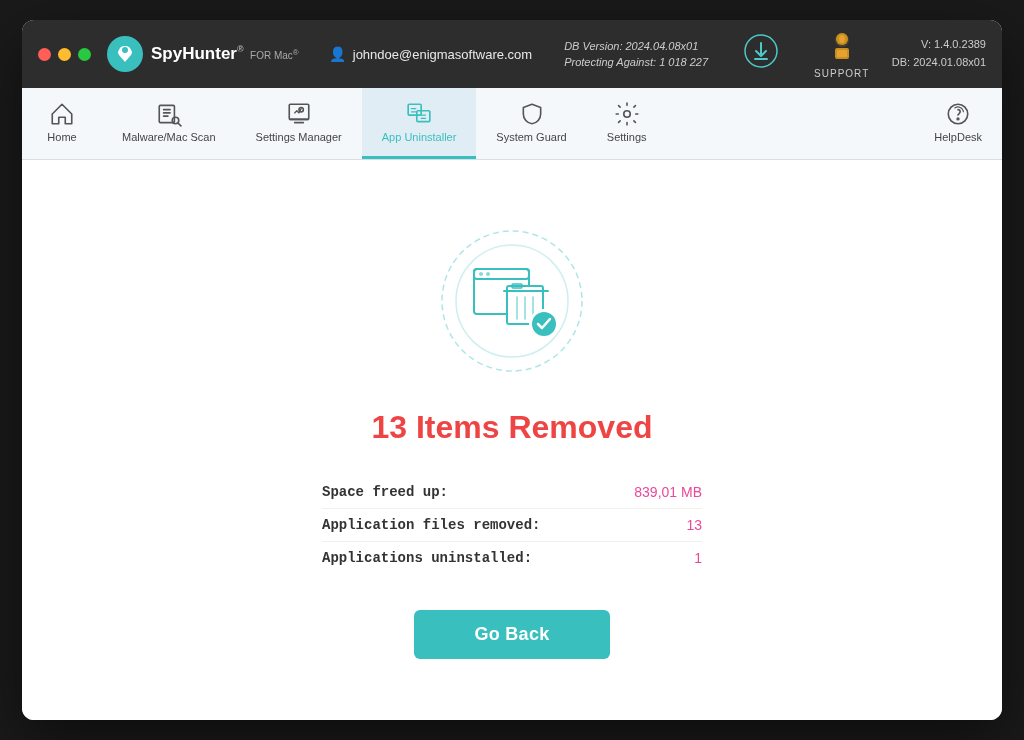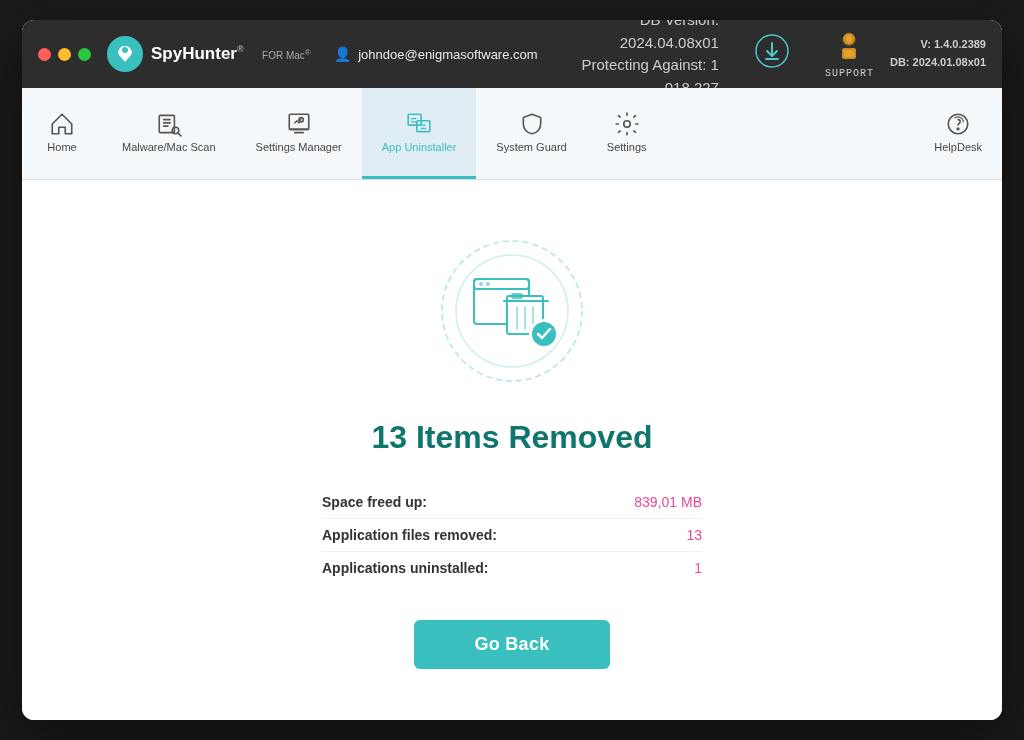--- a/index.html
+++ b/index.html
@@ -74,48 +74,47 @@
     .user-email {
       color: #e8e8e8;
       font-size: 13px;
       display: flex;
       align-items: center;
       gap: 6px;
     }
 
     .db-info {
       color: #cccccc;
-      font-size: 15px;
+      font-size: 11px;
       line-height: 1.5;
-      text-align: right;
+      text-align: left;
+      font-style: italic;
     }
 
     .support-btn {
       display: flex;
       flex-direction: column;
       align-items: center;
       gap: 4px;
       cursor: pointer;
-      font-family: Liberation Mono, monospace;
     }
 
     .version-info {
       color: #cccccc;
       font-size: 11px;
       line-height: 1.6;
       text-align: right;
       margin-left: 16px;
-      font-weight: bold;
     }
 
     
     .navbar {
       background: #f5f8fa;
       border-bottom: 1px solid #d8dee4;
-      height: 92px;
+      height: 72px;
       display: flex;
       align-items: stretch;
       flex-shrink: 0;
       justify-content: center;
     }
 
     .nav-item {
       display: flex;
       flex-direction: column;
       align-items: center;
@@ -158,21 +157,21 @@
     .success-icon-wrap {
       width: 160px;
       height: 160px;
       margin-bottom: 28px;
       position: relative;
     }
 
     .items-removed-title {
       font-size: 32px;
       font-weight: 700;
-      color: #0f766e;
+      color: #ef4444;
       margin-bottom: 30px;
     }
 
     .stats-table {
       width: 380px;
       margin-bottom: 36px;
     }
 
     .stats-row {
       display: flex;
@@ -183,20 +182,21 @@
     }
 
     .stats-row:last-child {
       border-bottom: none;
     }
 
     .stats-label {
       font-size: 14px;
       font-weight: 600;
       color: #333;
+      font-family: Liberation Mono, monospace;
     }
 
     .stats-value {
       font-size: 14px;
       color: #ec4899;
     }
 
     .go-back-btn {
       background: #3abfbf;
       color: white;
@@ -240,21 +240,21 @@
     </div>
 
     <div class="logo-area">
       <svg class="logo-icon" viewBox="0 0 36 36" xmlns="http://www.w3.org/2000/svg">
         <circle cx="18" cy="18" r="18" fill="#3abfbf"></circle>
         <path d="M12 14 Q13 10 18 10 Q23 10 24 14 Q26 16 24 19 L18 26 L12 19 Q10 16 12 14Z" fill="white"></path>
         <circle cx="18" cy="14" r="3" fill="#3abfbf"></circle>
       </svg>
       <div>
         <span style="color:white;font-size:17px;font-weight:700;">SpyHunter<sup style="font-size:9px;color:#aaa;">®</sup></span>
-        <span style="color:#aaa;font-size:10px;margin-left:14px;">FOR Mac<sup style="font-size:8px;">®</sup></span>
+        <span style="color:#aaa;font-size:10px;margin-left:2px;">FOR Mac<sup style="font-size:8px;">®</sup></span>
       </div>
     </div>
 
     <div class="titlebar-center">
       <div class="user-email">
         <span style="color:#8ec6c5;font-size:14px;">👤</span>
         <span>johndoe@enigmasoftware.com</span>
       </div>
       <div class="db-info">
         <div>DB Version: 2024.04.08x01</div>

